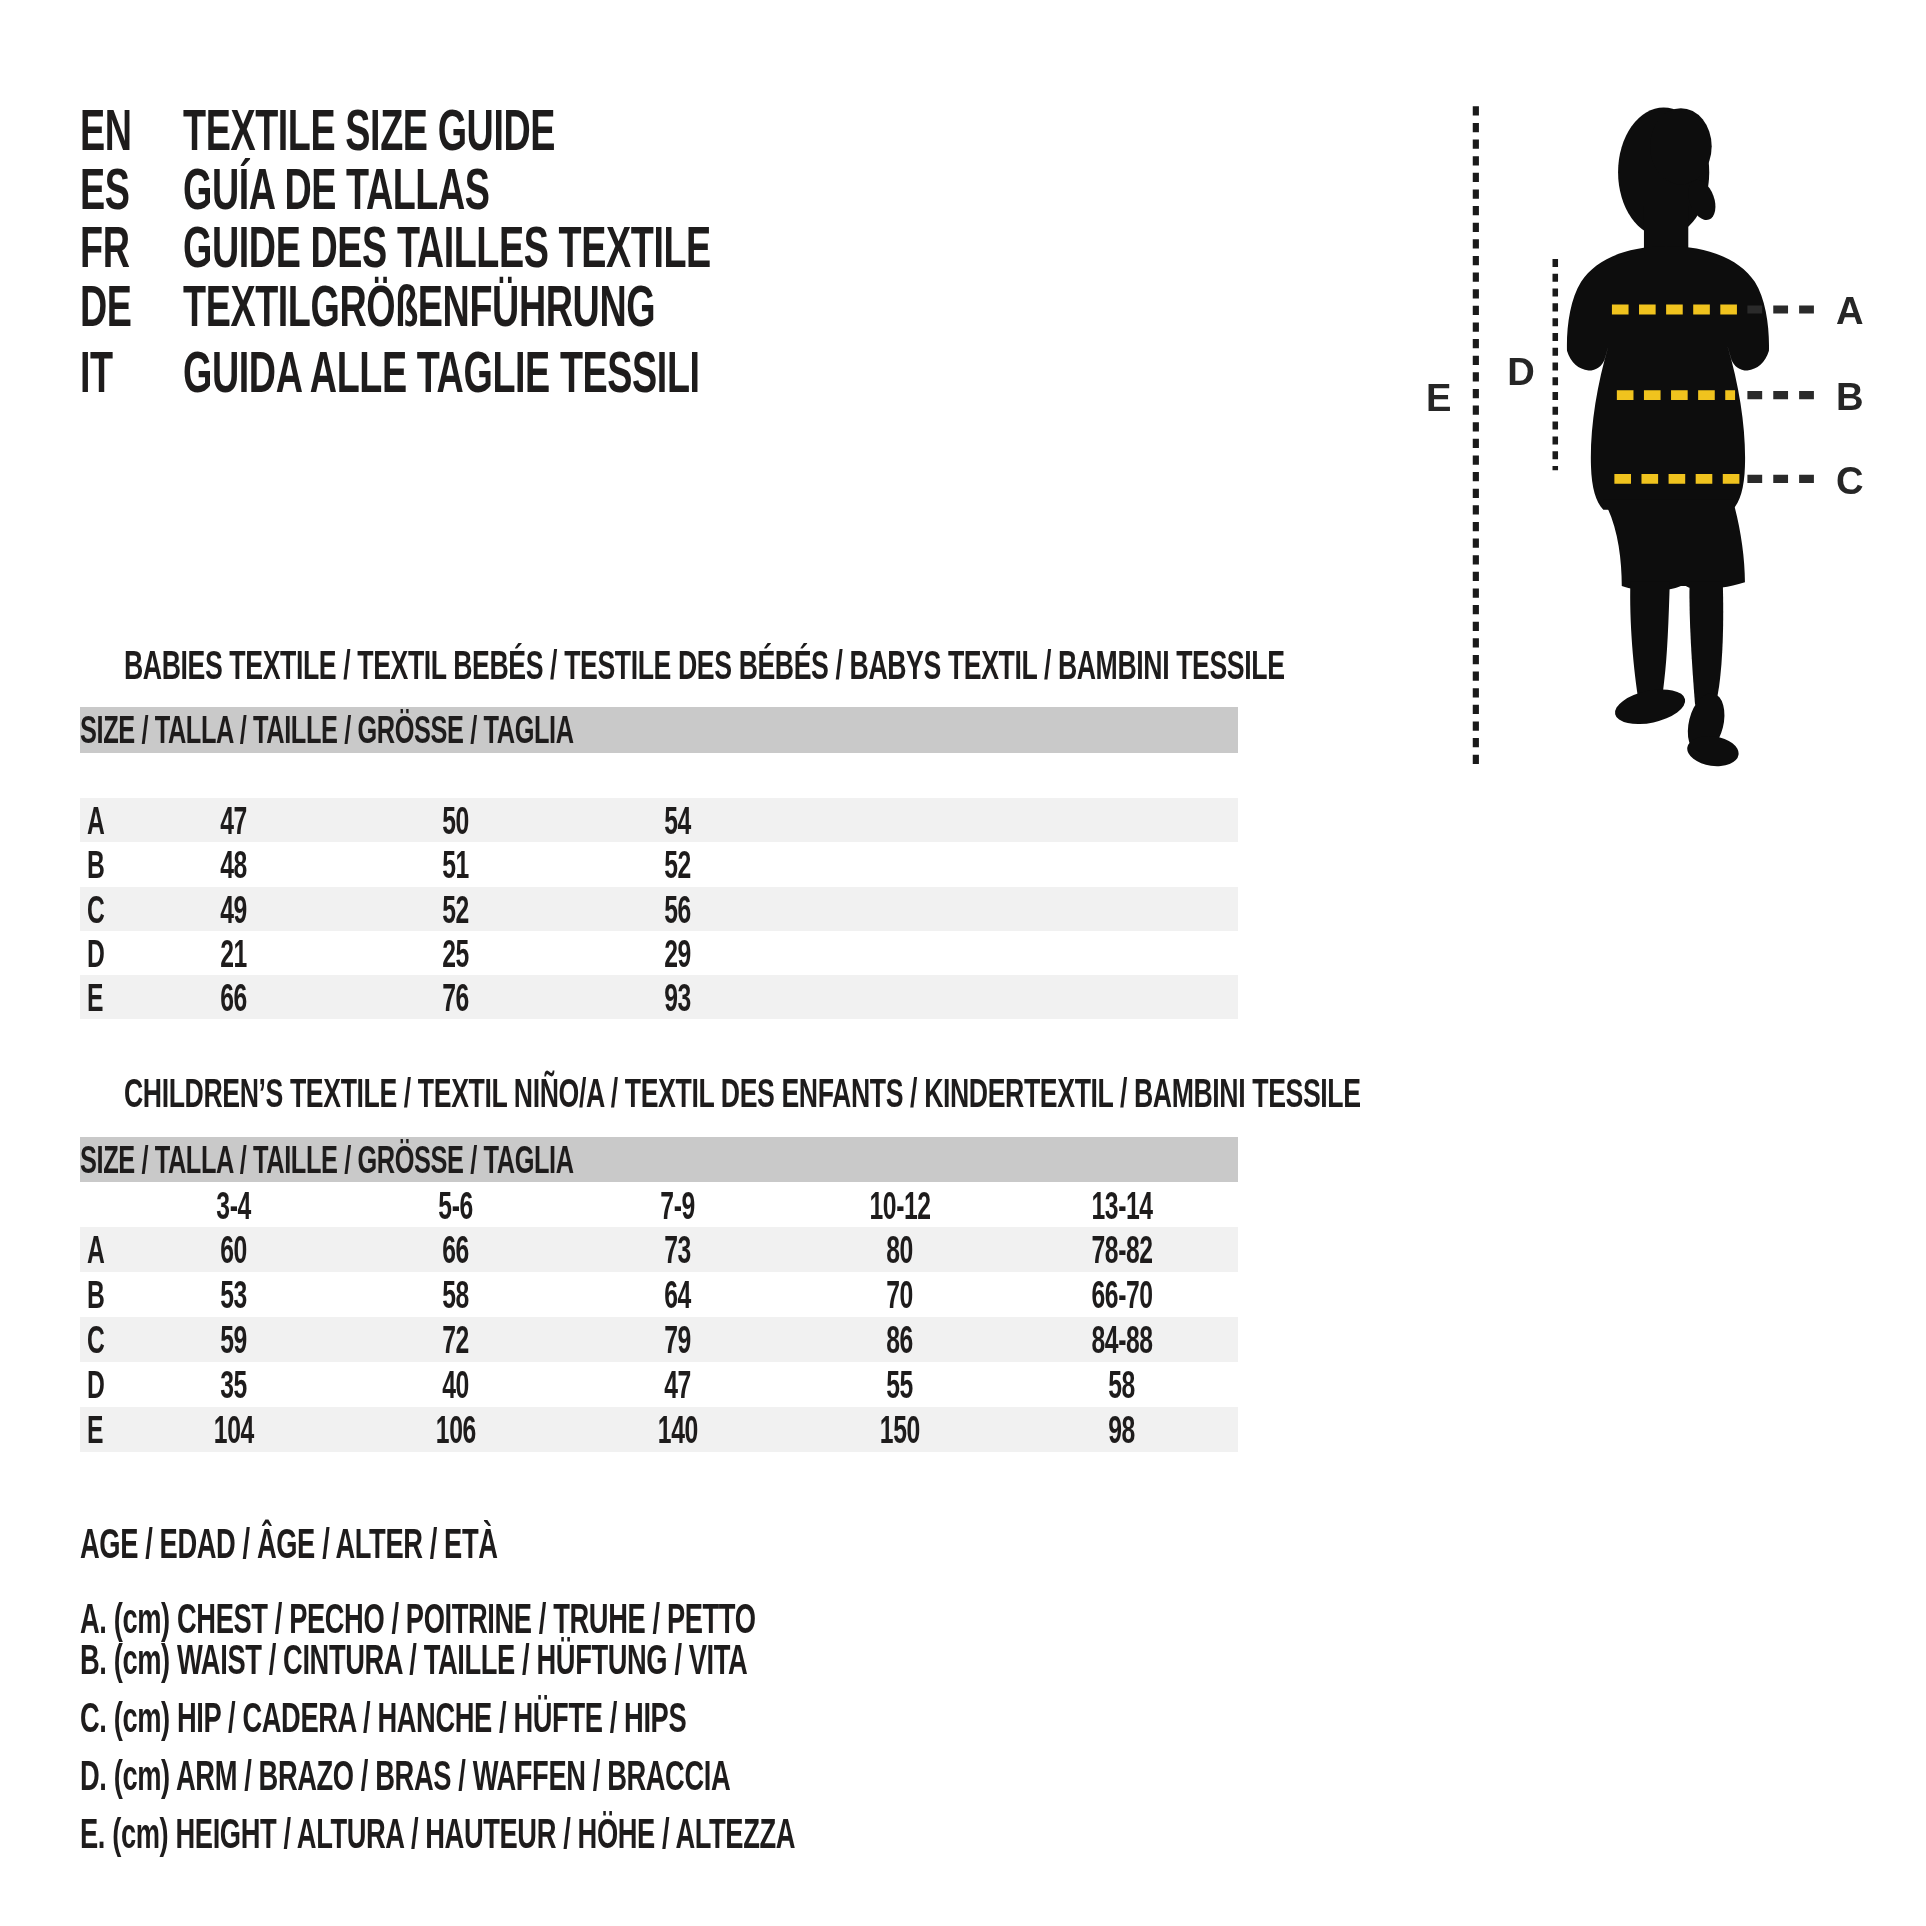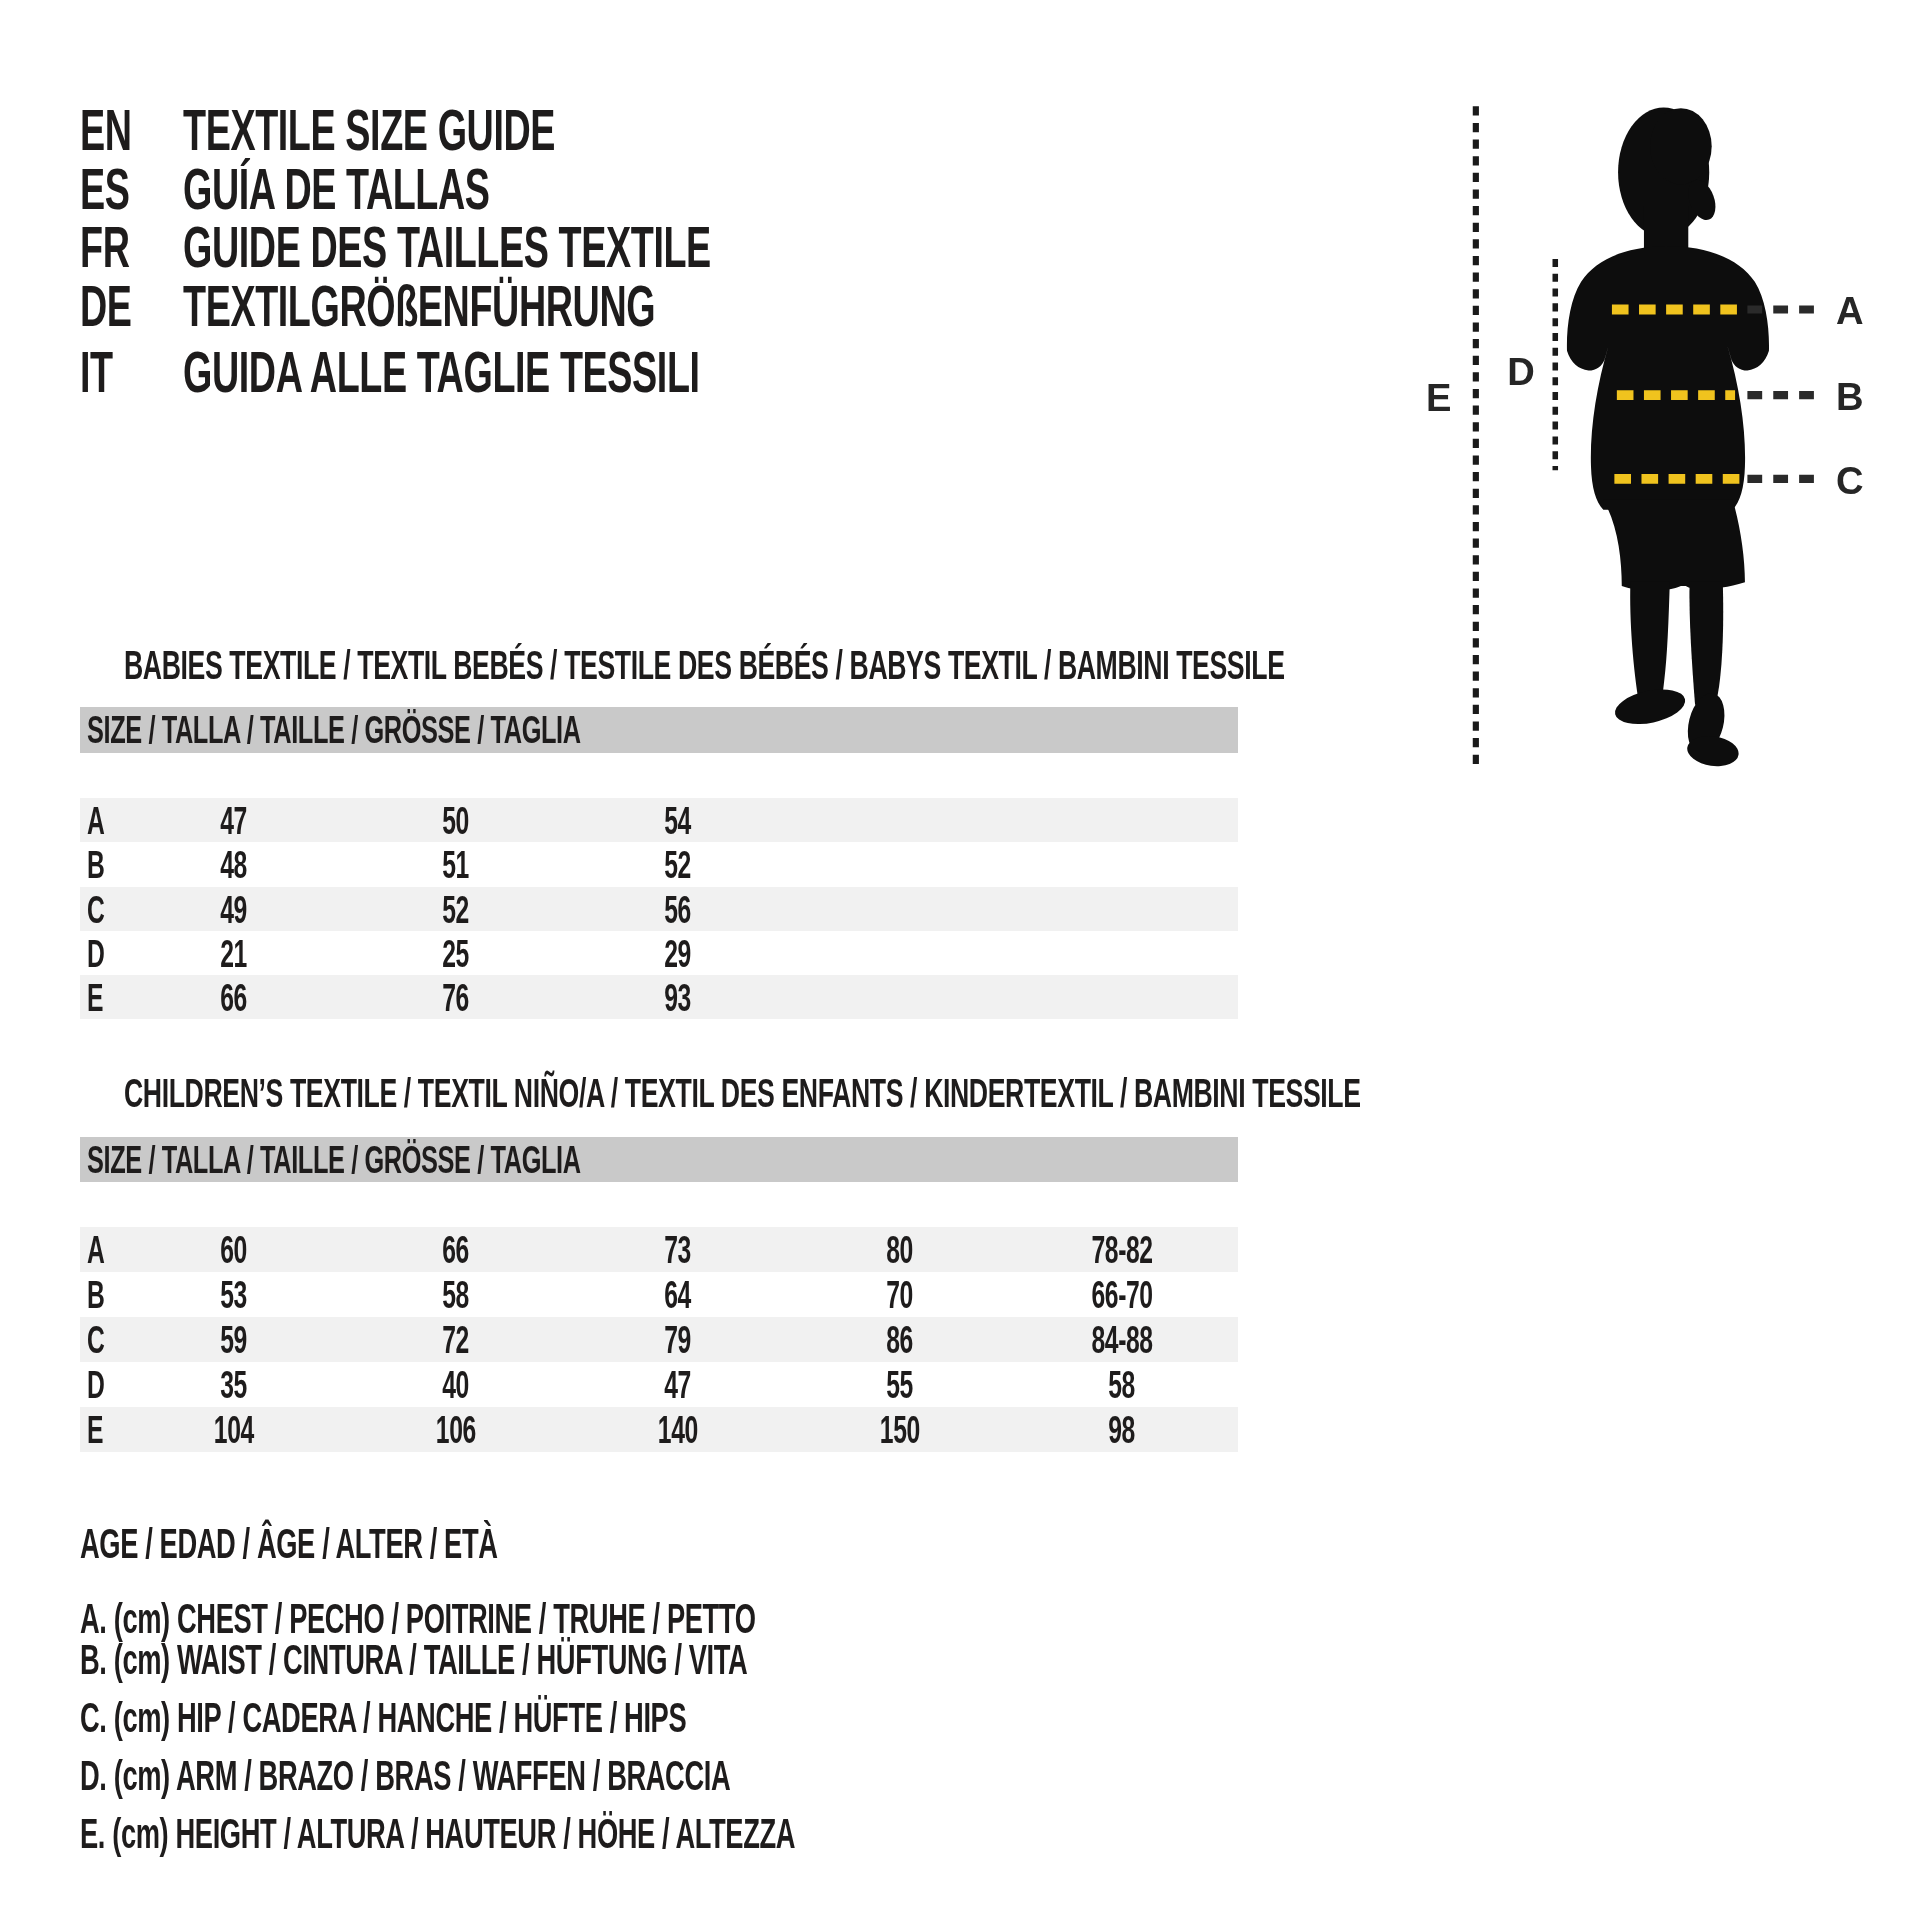--- a/index.html
+++ b/index.html
@@ -37,21 +37,21 @@
 
   
   .section-title{position:absolute;left:80px;height:49px;line-height:49px;font-size:41px;font-weight:700;margin-left:44px;}
 
   
   .size-bar{
     position:absolute;left:80px;width:1158px;
     background:#c9c9c9;
     font-size:39px;font-weight:700;
     display:flex;align-items:center;
-    padding-left:7px;box-sizing:border-box;
+    padding-left:0;box-sizing:border-box;
   }
 
   
   .trow{
     position:absolute;left:80px;width:1158px;
     display:grid;align-items:center;
     font-size:38px;font-weight:700;
   }
   .cols3{grid-template-columns:43px 222px 222px 222px 1fr;}
   .cols5{grid-template-columns:43px 222px 222px 222px 222px 222px 1fr;}
@@ -207,20 +207,29 @@
   </div>
 
   <div class="section-title" style="top:1066px">
     <span class="cx">CHILDREN’S TEXTILE / TEXTIL NIÑO/A / TEXTIL DES ENFANTS / KINDERTEXTIL / BAMBINI TESSILE</span>
   </div>
 
   <div class="size-bar" style="top:1137px;height:45px">
     <span class="cx">SIZE / TALLA / TAILLE / GRÖSSE / TAGLIA</span>
   </div>
 
+  <div class="trow cols5" style="top:1182px;height:46px">
+    <span class="rowlabel"></span>
+    <span class="cell"><span class="cxc">3-4</span></span>
+    <span class="cell"><span class="cxc">5-6</span></span>
+    <span class="cell"><span class="cxc">7-9</span></span>
+    <span class="cell"><span class="cxc">10-12</span></span>
+    <span class="cell"><span class="cxc">13-14</span></span>
+    <span></span>
+  </div>
 
   <div class="trow cols5 band" style="top:1227px;height:45px">
     <span class="rowlabel"><span class="cx">A</span></span>
     <span class="cell"><span class="cxc">60</span></span>
     <span class="cell"><span class="cxc">66</span></span>
     <span class="cell"><span class="cxc">73</span></span>
     <span class="cell"><span class="cxc">80</span></span>
     <span class="cell"><span class="cxc">78-82</span></span>
     <span></span>
   </div>

